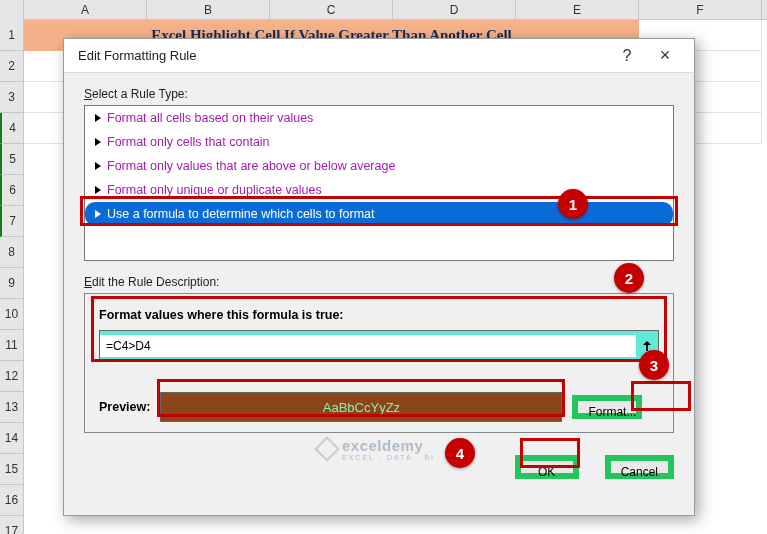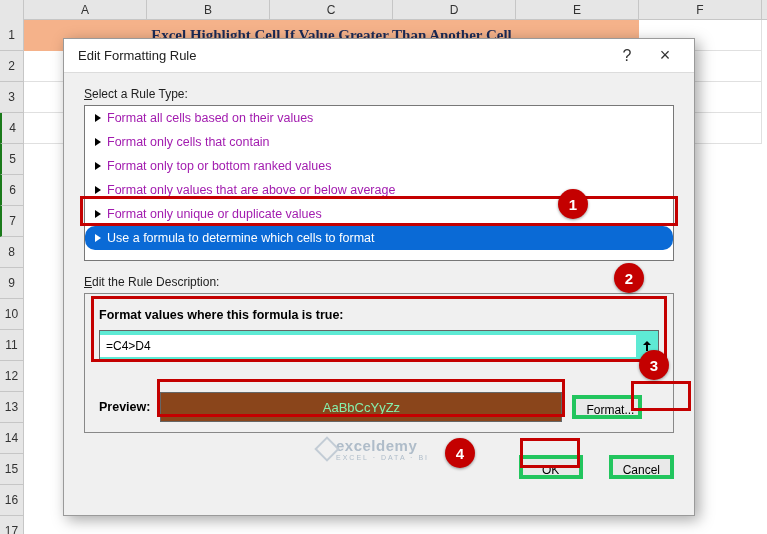--- a/index.html
+++ b/index.html
@@ -222,21 +222,21 @@
   }
   .preview-swatch {
     background: #8a451b;
     color: #86efac;
     width: 402px; height: 30px;
     border: 1px solid #666;
     display: flex; align-items: center; justify-content: center;
     font-size: 13px;
   }
   .btn {
-    border: 4px solid #22c55e;
+    border: 6px solid #22c55e;
     background: #e9e9e9;
     padding: 4px 10px;
     font-size: 12px;
     cursor: pointer;
     min-width: 64px;
     text-align: center;
     height: 24px;
     line-height: 15px;
   }
   .fmt-btn {
@@ -263,21 +263,21 @@
   }
   .badge.b1 { left: 558px; top: 189px; }
   .badge.b2 { left: 614px; top: 263px; }
   .badge.b3 { left: 639px; top: 350px; }
   .badge.b4 { left: 445px; top: 438px; }
 
   .watermark {
     position: absolute;
     left: 318px; top: 437px;
     color: #b8c4cf;
-    display: flex; align-items: center; 
+    display: flex; align-items: center; gap: 6px;
     opacity: .8;
   }
   .watermark .logo {
     width: 18px; height: 18px;
     border: 2px solid #b8c4cf;
     transform: rotate(45deg);
   }
   .watermark .main { font-weight: bold; font-size: 15px; letter-spacing: .5px; color:#9fb0c0;}
   .watermark .sub { font-size: 7px; letter-spacing: 2px; color:#9fb0c0; }
 </style>
@@ -364,24 +364,20 @@
       <div class="li">
           <span class="arrow"></span>
           <span>Format all cells based on their values</span>
         </div>
       <div class="li">
           <span class="arrow"></span>
           <span>Format only cells that contain</span>
         </div>
       <div class="li">
           <span class="arrow"></span>
-          <span>Format only top or bottom ranked values</span>
-        </div>
-      <div class="li">
-          <span class="arrow"></span>
           <span>Format only values that are above or below average</span>
         </div>
       <div class="li">
           <span class="arrow"></span>
           <span>Format only unique or duplicate values</span>
         </div>
       <div class="li selected">
           <span class="arrow"></span>
           <span>Use a formula to determine which cells to format</span>
         </div>

